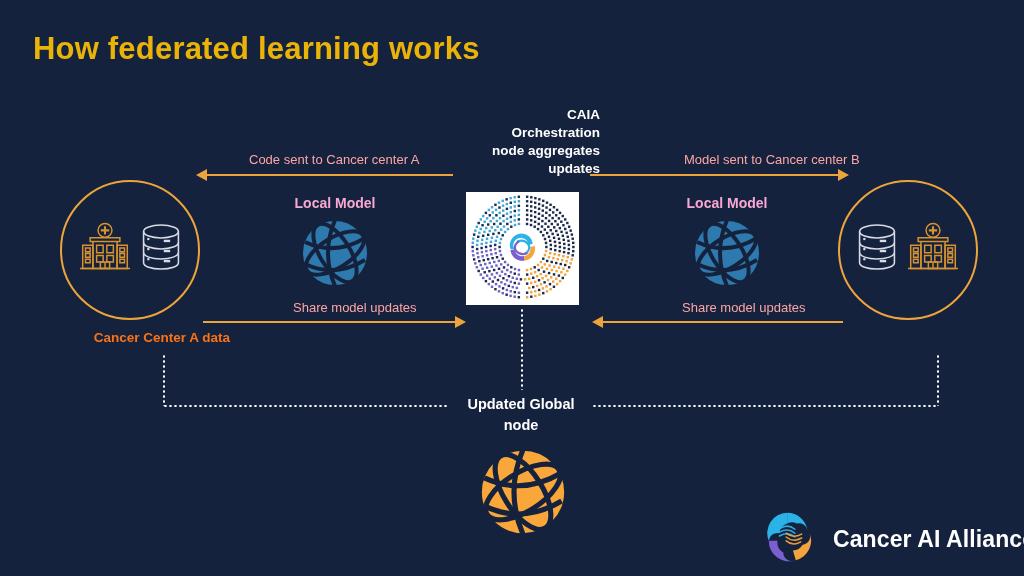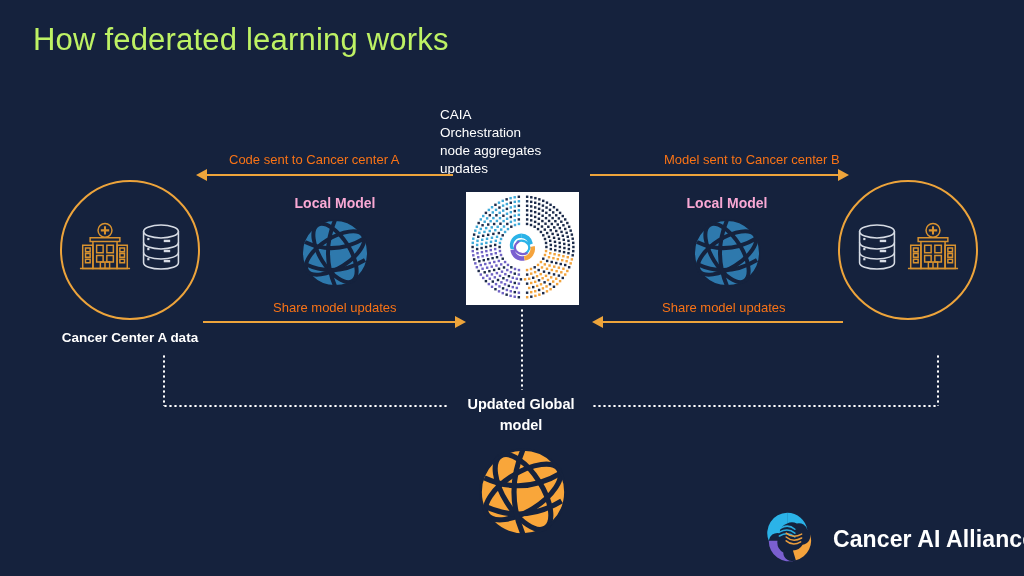--- a/index.html
+++ b/index.html
@@ -9,24 +9,24 @@
     font-family:"Liberation Sans", sans-serif;
     position:relative;
     overflow:hidden;
     color:#ffffff;
   }
   #stage { position:absolute; inset:0; }
 
   
   .title {
     position:absolute;
-    left:33px; top:22px;
+    left:33px; top:31px;
     font-size:31px;
-    font-weight:400;
-    color:#bef264;
+    font-weight:700;
+    color:#eab308;
     letter-spacing:.2px;
     white-space:nowrap;
   }
 
   
   .abs { position:absolute; }
 
   
   .node-circle {
     position:absolute;
@@ -36,32 +36,33 @@
     display:flex;
     align-items:center;
     justify-content:center;
   }
   .node-inner { display:flex; align-items:center; gap:6px; }
 
   .node-caption {
     position:absolute;
     font-size:13.5px;
     font-weight:bold;
-    color:#ffffff;
-    white-space:nowrap;
-    text-align:center;
-  }
-
-  
-  .arrow-label {
-    position:absolute;
-    font-size:13px;
     color:#f97316;
     white-space:nowrap;
+    text-align:right;
+  }
+
+  
+  .arrow-label {
+    position:absolute;
+    font-size:13px;
+    color:#fca5a5;
+    white-space:nowrap;
     font-weight:400;
+    margin-left:20px;
   }
   .arrow-line {
     position:absolute;
     height:2px;
     background:#eda43b;
   }
   .arrow-head {
     position:absolute;
     width:0; height:0;
     border-top:6px solid transparent;
@@ -100,24 +101,24 @@
   .caia-tile {
     position:absolute;
     background:#ffffff;
     display:flex;
     align-items:center;
     justify-content:center;
   }
   .caia-head {
     position:absolute;
     font-size:13.5px;
-    font-weight:normal;
+    font-weight:bold;
     line-height:18px;
     color:#ffffff;
-    text-align:left;
+    text-align:right;
     white-space:pre-line;
   }
 
   
   .ugm-label {
     position:absolute;
     font-size:14.5px;
     font-weight:bold;
     line-height:21px;
     color:#ffffff;
@@ -687,21 +688,21 @@
 
   <div class="dot-h" style="left:163px; top:405px; width:285px;"></div>
 
   <div class="dot-v" style="left:937px; top:354px; height:52px;"></div>
 
   <div class="dot-h" style="left:592px; top:405px; width:345px;"></div>
 
   <div class="dot-v" style="left:521px; top:308px; height:82px;"></div>
 
   <div class="ugm-label" style="left:442px; top:394px; width:158px;">Updated Global
-model</div>
+node</div>
   <span class="abs" style="left:478px; top:447px;">
     <svg width="90" height="90" viewBox="0 0 70 70">
       <circle cx="35" cy="35" r="33" fill="#f9a63a"></circle>
       <g fill="none" stroke="#15223d" stroke-width="4">
         <ellipse cx="35" cy="35" rx="33" ry="15" transform="rotate(-32 35 35)"></ellipse>
         <ellipse cx="35" cy="35" rx="15" ry="33" transform="rotate(-32 35 35)"></ellipse>
         <path d="M5 24 q30 14 60 -4"></path>
         <path d="M5 46 q30 14 60 -4"></path>
         <path d="M35 2 q-14 33 0 66"></path>
       </g>

